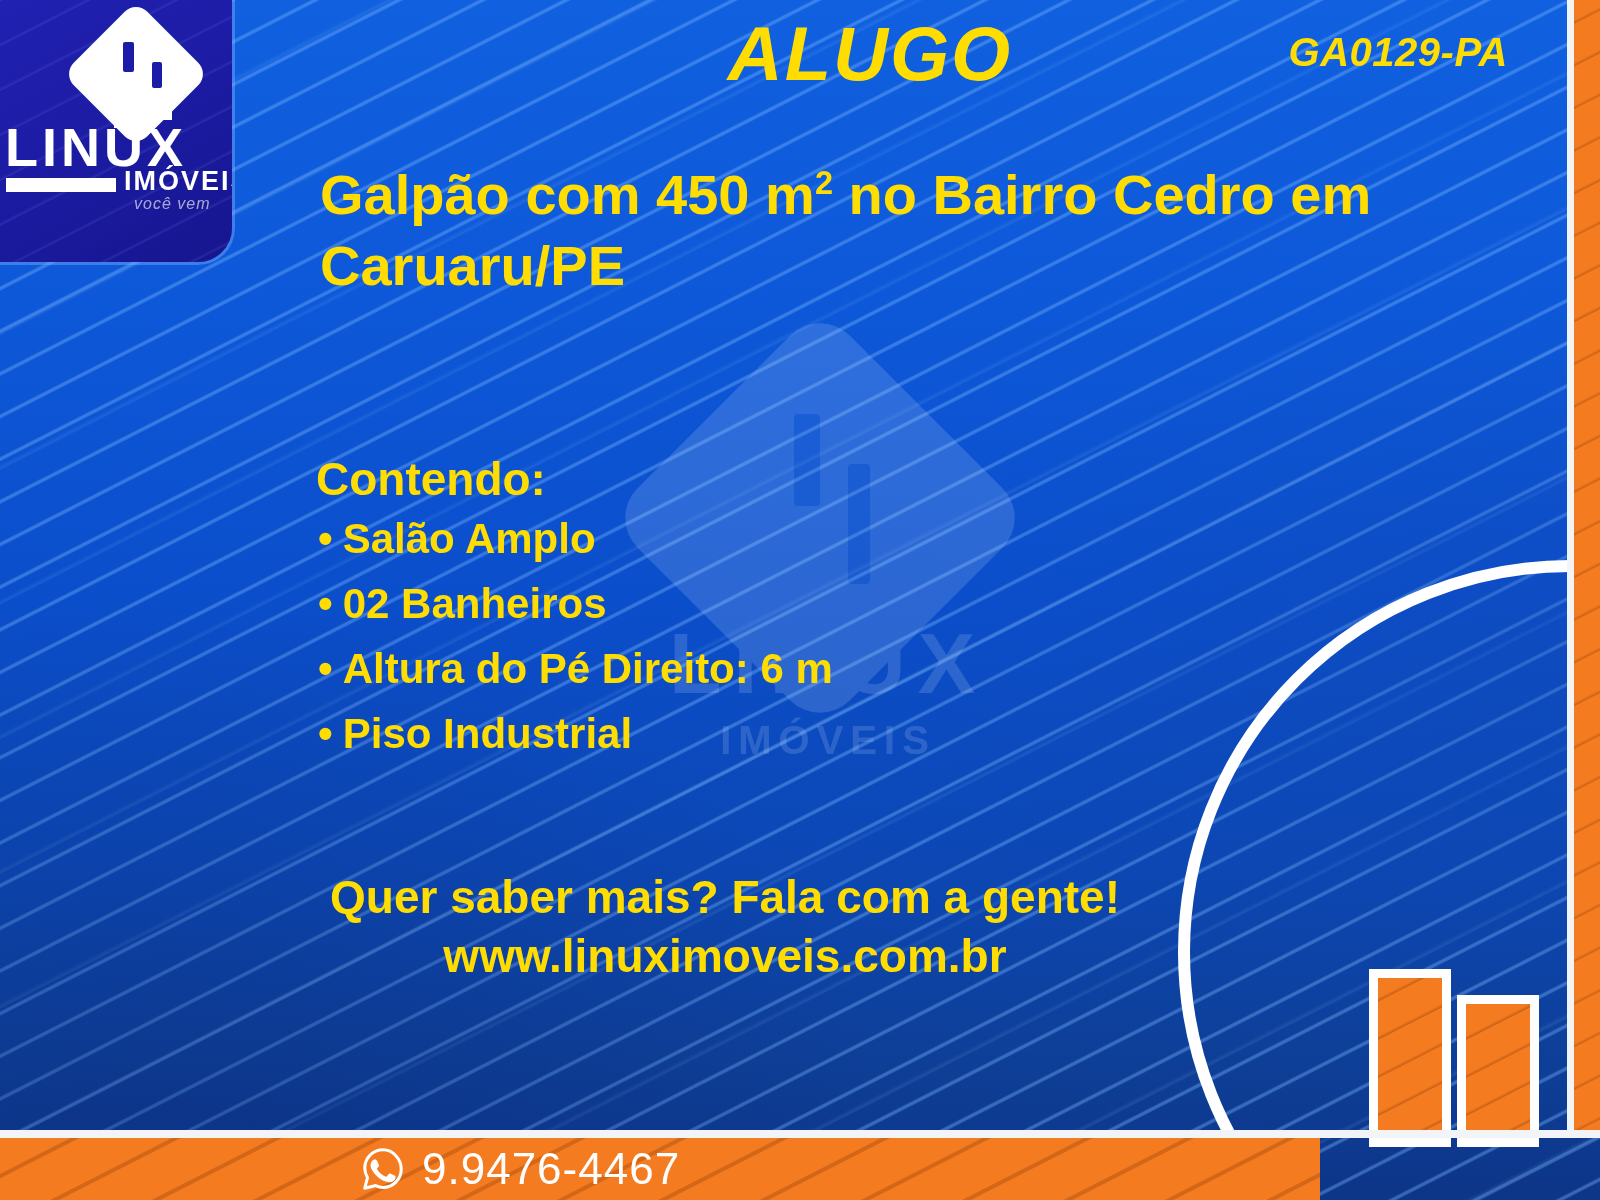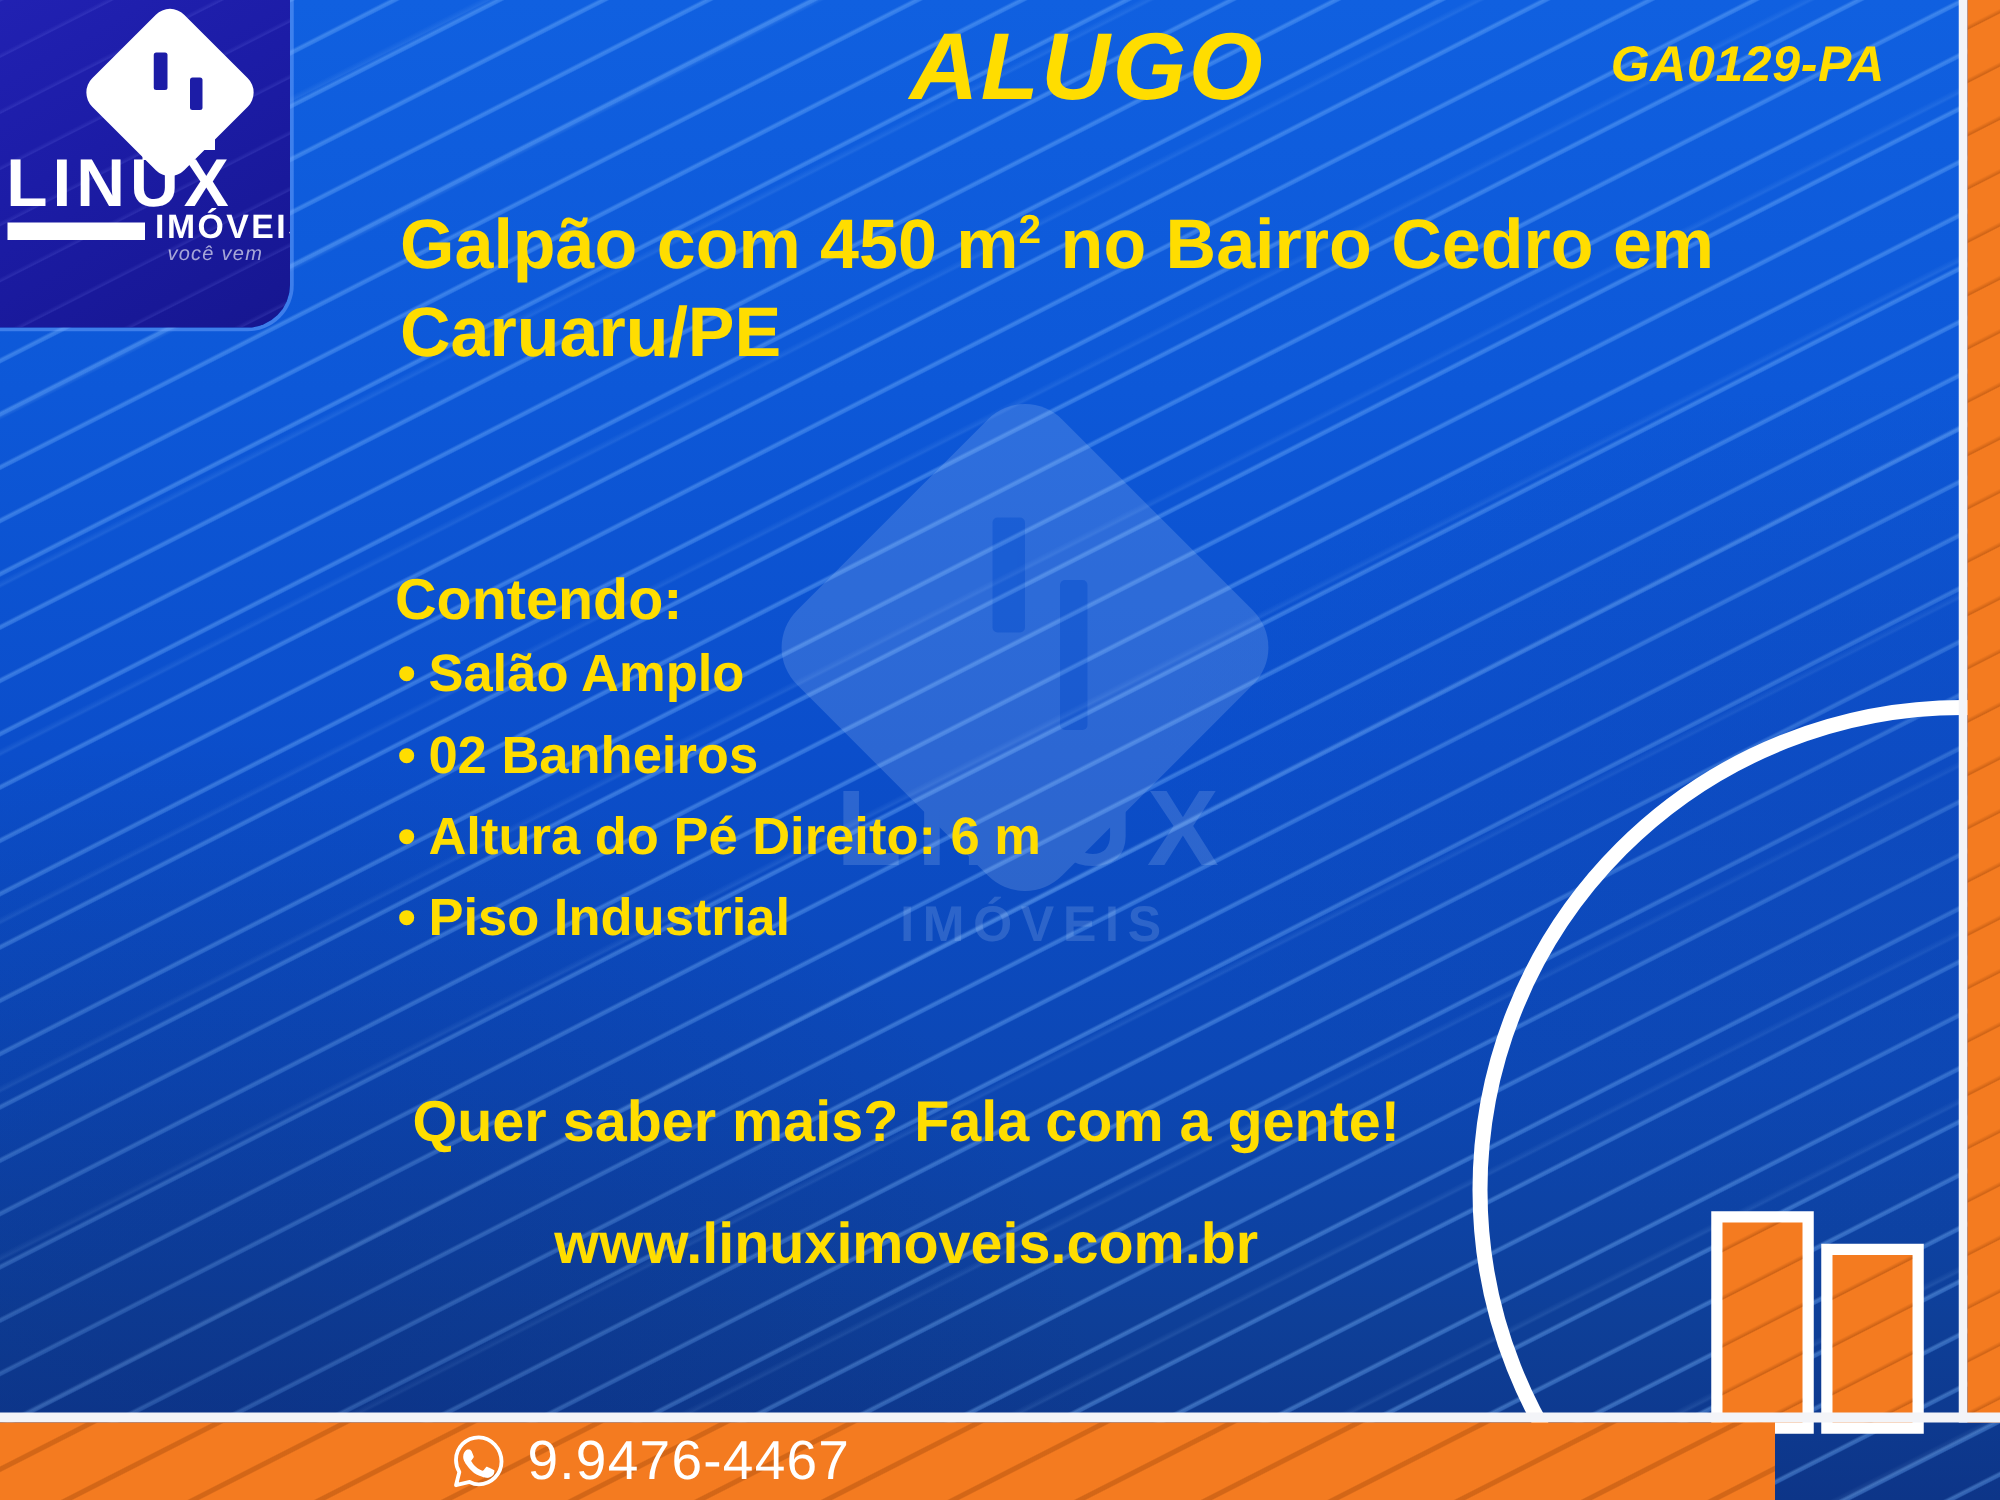--- a/index.html
+++ b/index.html
@@ -154,21 +154,21 @@
   }
   .features li .dot{display:inline-block;margin-right:10px;}
 
   
   .cta{
     position:absolute;left:330px;top:868px;
     color:#FFDD00;font-size:46px;font-weight:700;line-height:1.28;
     font-family:"Liberation Sans", sans-serif;
     text-align:center;
   }
-  .cta .site{display:block;margin-top:38px;}
+  .cta .site{display:block;}
 
   
   .right-strip{
     position:absolute;right:0;top:0;width:26px;height:1138px;
     background:#F47B20;overflow:hidden;
   }
   .right-strip .ostr{
     position:absolute;inset:0;
     background:repeating-linear-gradient(
       -27deg,
@@ -198,21 +198,21 @@
       rgba(0,0,0,0.00) 14px,
       rgba(120,45,0,0.32) 15px,
       rgba(0,0,0,0.00) 18px,
       rgba(0,0,0,0.00) 34px);
   }
   .bldg-a{left:22px;width:64px;height:160px;}
   .bldg-b{left:110px;width:64px;height:134px;}
 
   
   .footer{
-    position:absolute;left:0;bottom:0;width:1420px;height:62px;
+    position:absolute;left:0;bottom:0;width:1320px;height:62px;
     background:#F47B20;overflow:hidden;
   }
   .footer .fstripes{
     position:absolute;inset:0;
     background:repeating-linear-gradient(
       -27deg,
       rgba(0,0,0,0.00) 0px,
       rgba(0,0,0,0.00) 20px,
       rgba(125,48,0,0.28) 21px,
       rgba(125,48,0,0.28) 24px,

